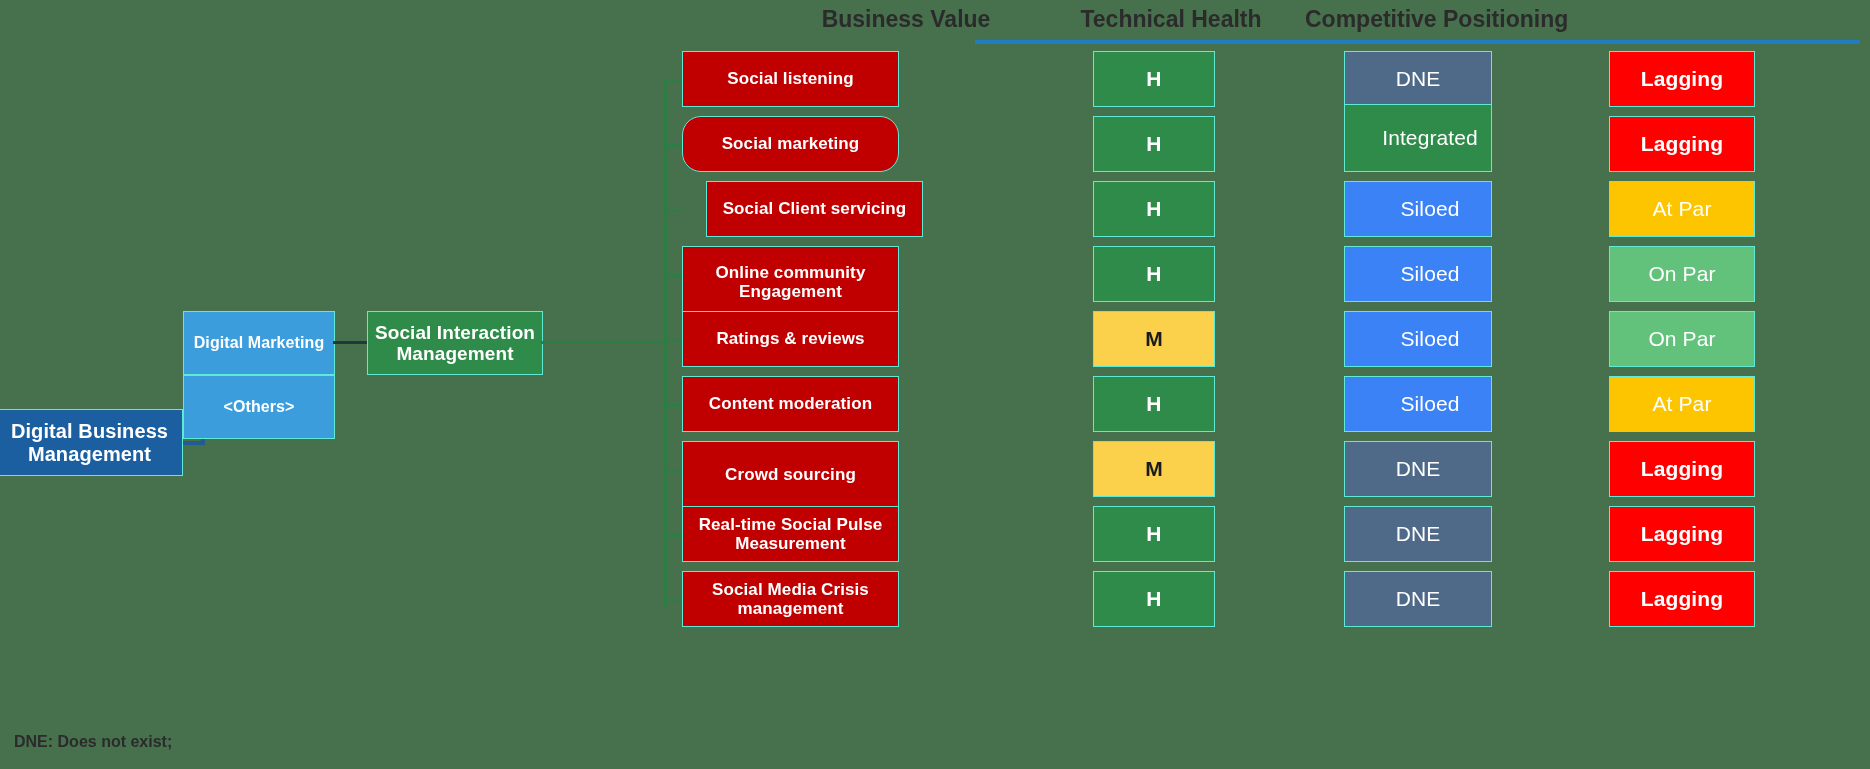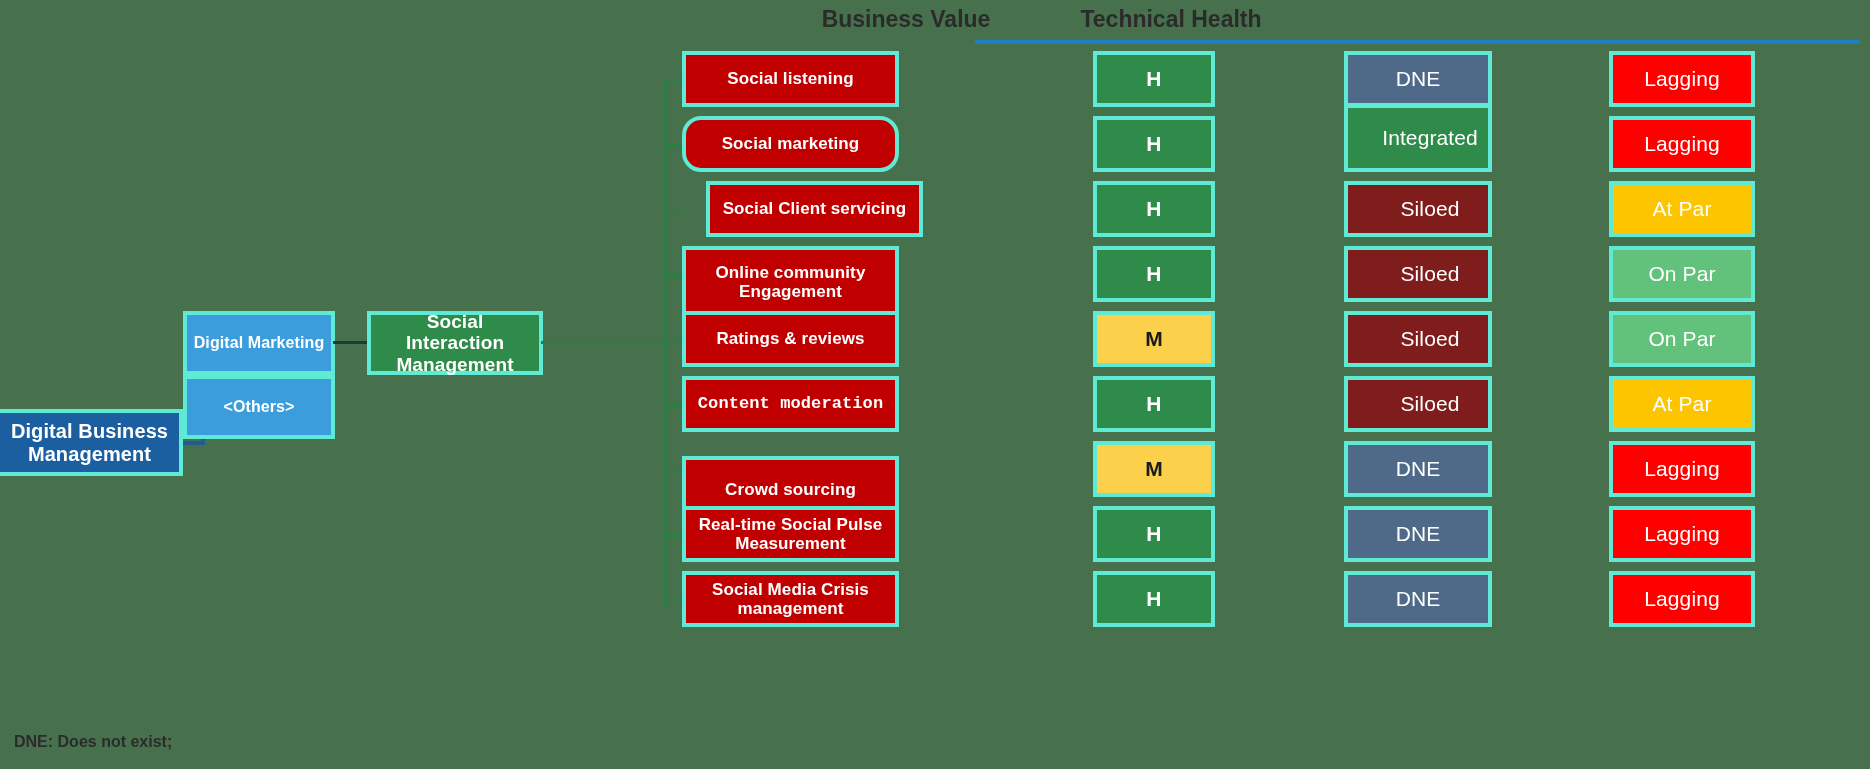--- a/index.html
+++ b/index.html
@@ -19,21 +19,21 @@
     position: absolute;
     left: 0; top: 0;
     width: 1870px;
     height: 769px;
   }
 
   
   .box {
     position: absolute;
     box-sizing: border-box;
-    border: 4px solid #5eead4;
+    border: 1px solid #5eead4;
     display: flex;
     align-items: center;
     justify-content: center;
     text-align: center;
     color: #FFFFFF;
     line-height: 1.12;
     letter-spacing: .1px;
   }
 
   
@@ -108,22 +108,22 @@
     font-size: 21px;
   }
   .badge-bv  { left: 1093px; font-weight: bold; }
   .badge-th  { left: 1344px; width: 148px; }
   .badge-cp  { left: 1609px; width: 146px; }
 
   .bg-H  { background: #2E8B49; color: #FFFFFF; }
   .bg-M  { background: #FBD04B; color: #1A1A1A; }
   .bg-DNE { background: #4E6A88; color: #FFFFFF; }
   .bg-Integrated { background: #2E8B49; color: #FFFFFF; }
-  .bg-Siloed { background: #7f1d1d; color: #FFFFFF; padding-left: 24px; }
-  .bg-Lagging { background: #FE0000; color: #FFFFFF; }
+  .bg-Siloed { background: #3b82f6; color: #FFFFFF; padding-left: 24px; }
+  .bg-Lagging { background: #FE0000; color: #FFFFFF; font-weight: bold; }
   .bg-AtPar  { background: #FDC500; color: #FFFFFF; }
   .bg-OnPar  { background: #62C27B; color: #FFFFFF; }
 
   
   .footnote {
     position: absolute;
     left: 14px;
     top: 733px;
     color: #2B2B2B;
     font-size: 16px;
@@ -131,20 +131,21 @@
     white-space: nowrap;
   }
 </style>
 </head>
 <body>
 
 <div id="stage">
 
   <div class="col-header" style="left:820px; width:172px;">Business Value</div>
   <div class="col-header" style="left:1076px; width:190px;">Technical Health</div>
+  <div class="col-header" style="left:1305px; width:260px;">Competitive Positioning</div>
   <div class="header-rule"></div>
 
   <div class="box node-root">Digital Business Management</div>
 
   <div class="conn" style="left:183px; top:441px; width:22px; height:4px;"></div>
   <div class="conn" style="left:201px; top:343px; width:4px; height:102px;"></div>
   <div class="conn" style="left:201px; top:343px; width:22px; height:4px;"></div>
   <div class="conn" style="left:201px; top:403px; width:22px; height:4px;"></div>
 
   <div class="box node-blue node-dm">Digital Marketing</div>
@@ -181,25 +182,25 @@
       <div class="box badge badge-th bg-Siloed" style="top: 181px; height: 56px;">Siloed</div>
       <div class="box badge badge-cp bg-AtPar" style="top: 181px; height: 56px;">At Par</div>
       <div class="box cap-box" style="top: 246px; height: 72px;">Online community Engagement</div>
       <div class="box badge badge-bv bg-H" style="top: 246px; height: 56px;">H</div>
       <div class="box badge badge-th bg-Siloed" style="top: 246px; height: 56px;">Siloed</div>
       <div class="box badge badge-cp bg-OnPar" style="top: 246px; height: 56px;">On Par</div>
       <div class="box cap-box" style="top: 311px; height: 56px;">Ratings &amp; reviews</div>
       <div class="box badge badge-bv bg-M" style="top: 311px; height: 56px;">M</div>
       <div class="box badge badge-th bg-Siloed" style="top: 311px; height: 56px;">Siloed</div>
       <div class="box badge badge-cp bg-OnPar" style="top: 311px; height: 56px;">On Par</div>
-      <div class="box cap-box" style="top: 376px; height: 56px; font-family: Liberation Mono, monospace;">Content moderation</div>
+      <div class="box cap-box" style="top: 376px; height: 56px;">Content moderation</div>
       <div class="box badge badge-bv bg-H" style="top: 376px; height: 56px;">H</div>
       <div class="box badge badge-th bg-Siloed" style="top: 376px; height: 56px;">Siloed</div>
       <div class="box badge badge-cp bg-AtPar" style="top: 376px; height: 56px;">At Par</div>
-      <div class="box cap-box" style="top: 456px; height: 68px;">Crowd sourcing</div>
+      <div class="box cap-box" style="top: 441px; height: 68px;">Crowd sourcing</div>
       <div class="box badge badge-bv bg-M" style="top: 441px; height: 56px;">M</div>
       <div class="box badge badge-th bg-DNE" style="top: 441px; height: 56px;">DNE</div>
       <div class="box badge badge-cp bg-Lagging" style="top: 441px; height: 56px;">Lagging</div>
       <div class="box cap-box" style="top: 506px; height: 56px;">Real-time Social Pulse Measurement</div>
       <div class="box badge badge-bv bg-H" style="top: 506px; height: 56px;">H</div>
       <div class="box badge badge-th bg-DNE" style="top: 506px; height: 56px;">DNE</div>
       <div class="box badge badge-cp bg-Lagging" style="top: 506px; height: 56px;">Lagging</div>
       <div class="box cap-box" style="top: 571px; height: 56px;">Social Media Crisis management</div>
       <div class="box badge badge-bv bg-H" style="top: 571px; height: 56px;">H</div>
       <div class="box badge badge-th bg-DNE" style="top: 571px; height: 56px;">DNE</div>

